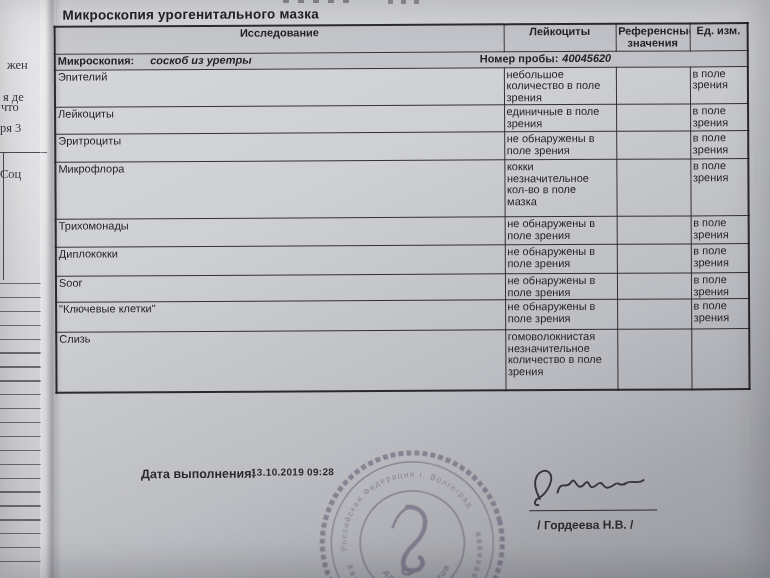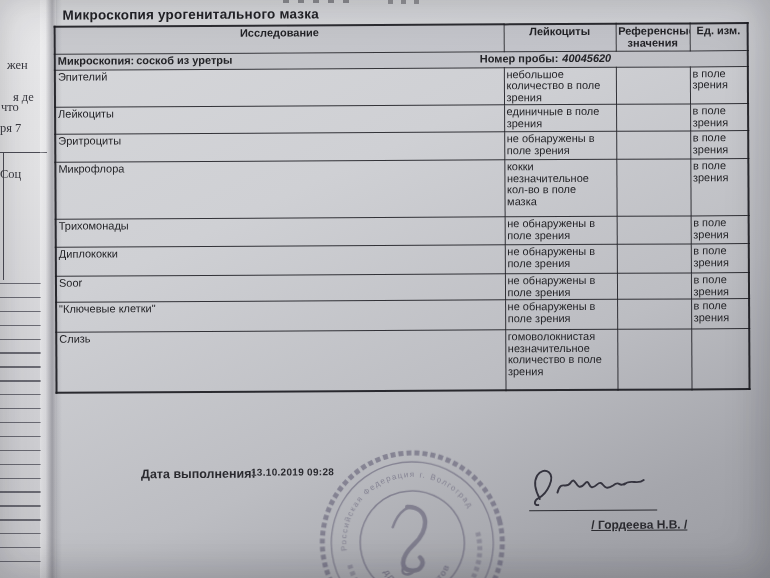--- a/index.html
+++ b/index.html
@@ -28,43 +28,43 @@
     background:repeating-linear-gradient(90deg,#4c4c52 0 5px,transparent 5px 13px);}
   
   .doc{position:absolute;inset:0;transform:rotate(-0.3deg);transform-origin:50% 50%;color:#232327;}
   .doc-title{position:absolute;left:64px;top:6px;font-size:13.5px;font-weight:bold;letter-spacing:.2px;}
   table.lab{position:absolute;left:55px;top:24px;width:693px;border-collapse:collapse;table-layout:fixed;
     font-size:11px;line-height:11.5px;color:#232327;}
   table.lab td,table.lab th{border:1.4px solid rgba(28,28,34,.88);vertical-align:top;padding:1px 2px;overflow:hidden;}
   table.lab{border:2.2px solid rgba(28,28,34,.92);}
   th.hdr{font-weight:bold;text-align:center;white-space:pre-line;background:rgba(100,100,112,.12);}
   tr.biomat td{background:rgba(100,100,112,.12);font-weight:bold;position:relative;white-space:nowrap;}
-  tr.biomat .bio-val{margin-left:2px;}
+  tr.biomat .bio-val{font-style:italic;margin-left:16px;}
   .sample{position:absolute;left:424px;top:1px;font-weight:bold;}
   .sample i{font-style:italic;margin-left:4px;}
   td.name{padding-left:4px;}
   td.res,td.unit{text-align:left;white-space:pre-line;}
   
   .date-label{position:absolute;left:140px;top:466px;font-size:12.5px;font-weight:bold;color:#2a2a2f;}
   .date-value{position:absolute;left:250px;top:466px;font-size:10px;font-weight:700;color:#2a2a2f;letter-spacing:.3px;}
   .sig-line{position:absolute;left:528px;top:511px;width:128px;height:0;border-top:1.8px solid #2b2b31;}
-  .sig-name{position:absolute;left:590px;top:519px;font-size:12px;font-weight:bold;color:#2a2a2f;text-decoration:underline;}
+  .sig-name{position:absolute;left:536px;top:519px;font-size:12px;font-weight:bold;color:#2a2a2f;}
   .sig-scribble{position:absolute;left:524px;top:460px;width:136px;height:54px;}
   .stamp{position:absolute;left:316px;top:448px;width:190px;height:190px;opacity:.55;filter:blur(.3px);}
 </style>
 </head>
 <body>
 
 <div class="photo">
 
   <div class="left-paper">
     <span class="frag" style="left:7px;top:58px">жен</span>
-    <span class="frag" style="left:13px;top:90px">я де</span>
+    <span class="frag" style="left:3px;top:90px">я де</span>
     <span class="frag" style="left:1px;top:100px">что</span>
-    <span class="frag" style="left:0px;top:121px">ря 7</span>
+    <span class="frag" style="left:0px;top:121px">ря 3</span>
     <div class="lp-hline"></div>
     <div class="lp-vline"></div>
     <span class="frag" style="left:0;top:167px">Соц</span>
     <div class="lp-rules"></div>
   </div>
   <div class="paper-seam"></div>
 
   <div class="cut-marks-a"></div>
   <div class="cut-marks-b"></div>
 

